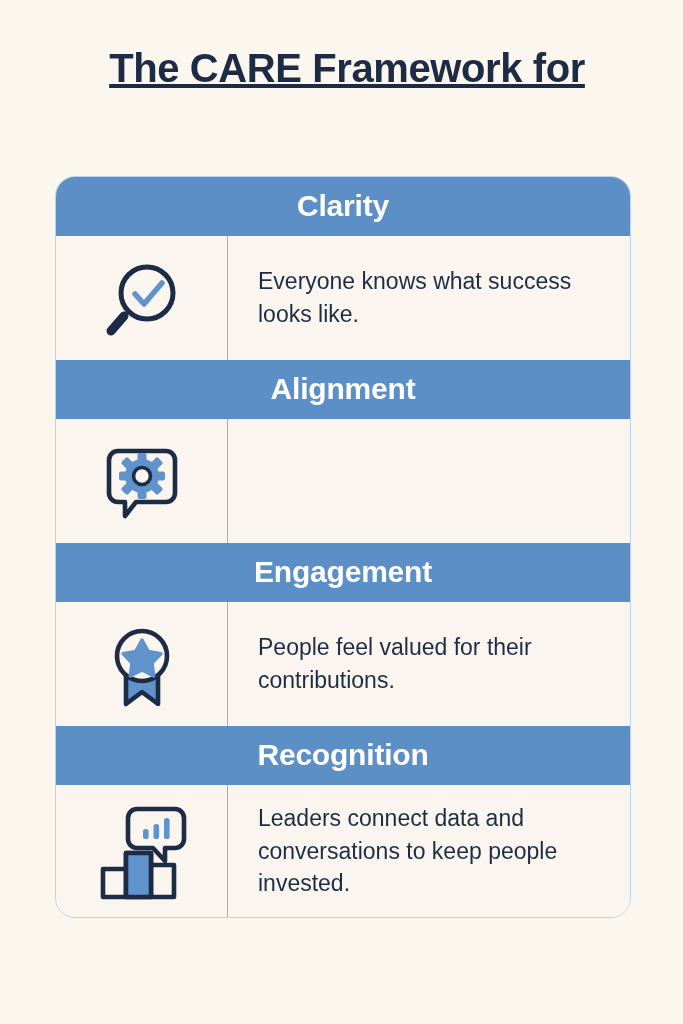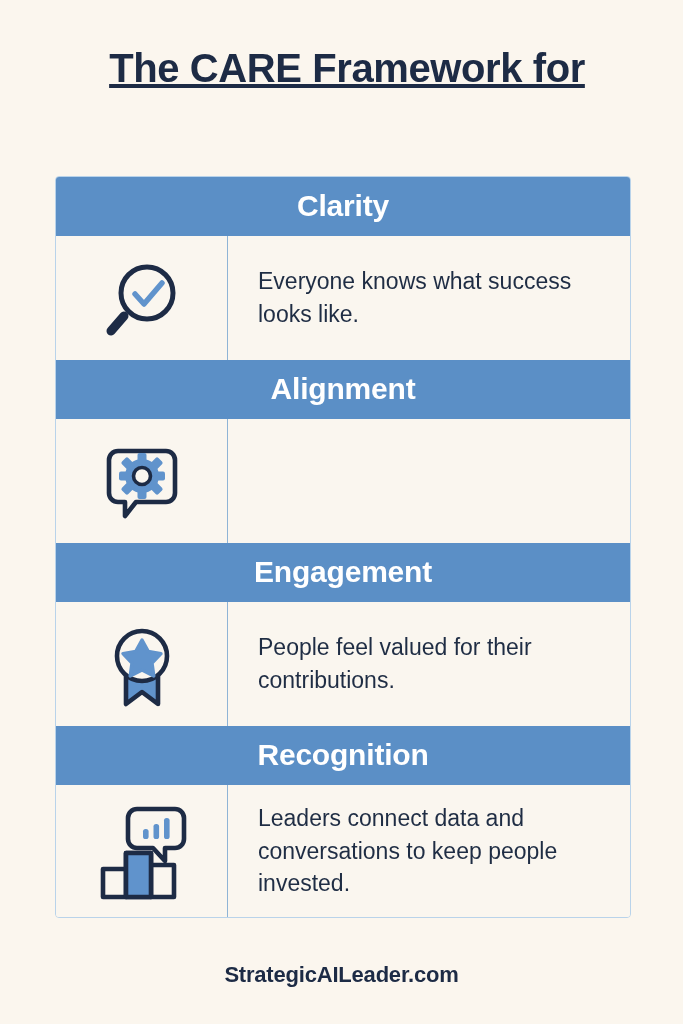--- a/index.html
+++ b/index.html
@@ -36,21 +36,21 @@
   }
   .title .line { display: block; text-decoration: underline; }
 
   
   .card {
     position: absolute;
     left: 55px;
     top: 176px;
     width: 576px;
     border: 1px solid #B9D3EA;
-    border-radius: 4px;
+    border-radius: 20px;
     overflow: hidden;
     background: #FAF6EF;
     box-sizing: border-box;
   }
 
   .band {
     background: #5B8FC6;
     color: #FFFFFF;
     text-align: center;
     font-size: 30px;
@@ -189,15 +189,14 @@
           </svg>
         </span>
       </div>
       <div class="text-cell">
         <div class="desc">Leaders connect data and conversations to keep people invested.</div>
       </div>
     </div>
 
   </div>
 
-  <div class="footer">StrategicAILeader.com</div>
 
 </div>
 
 </body></html>

